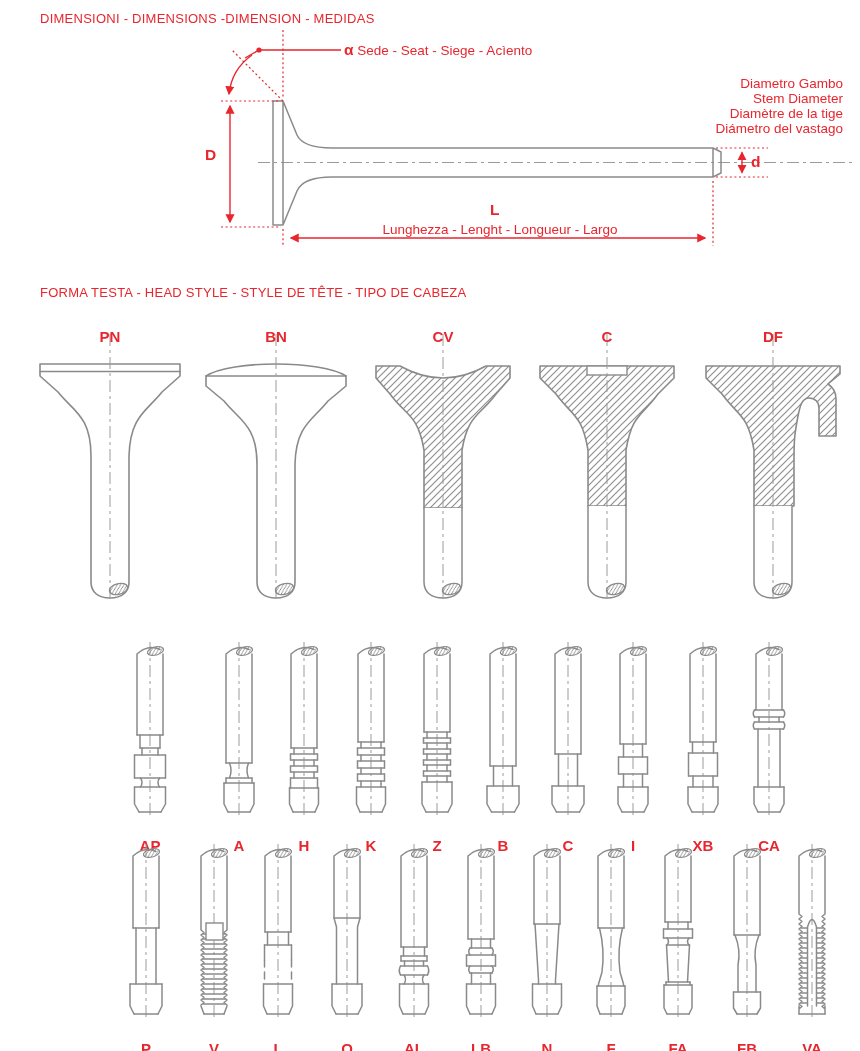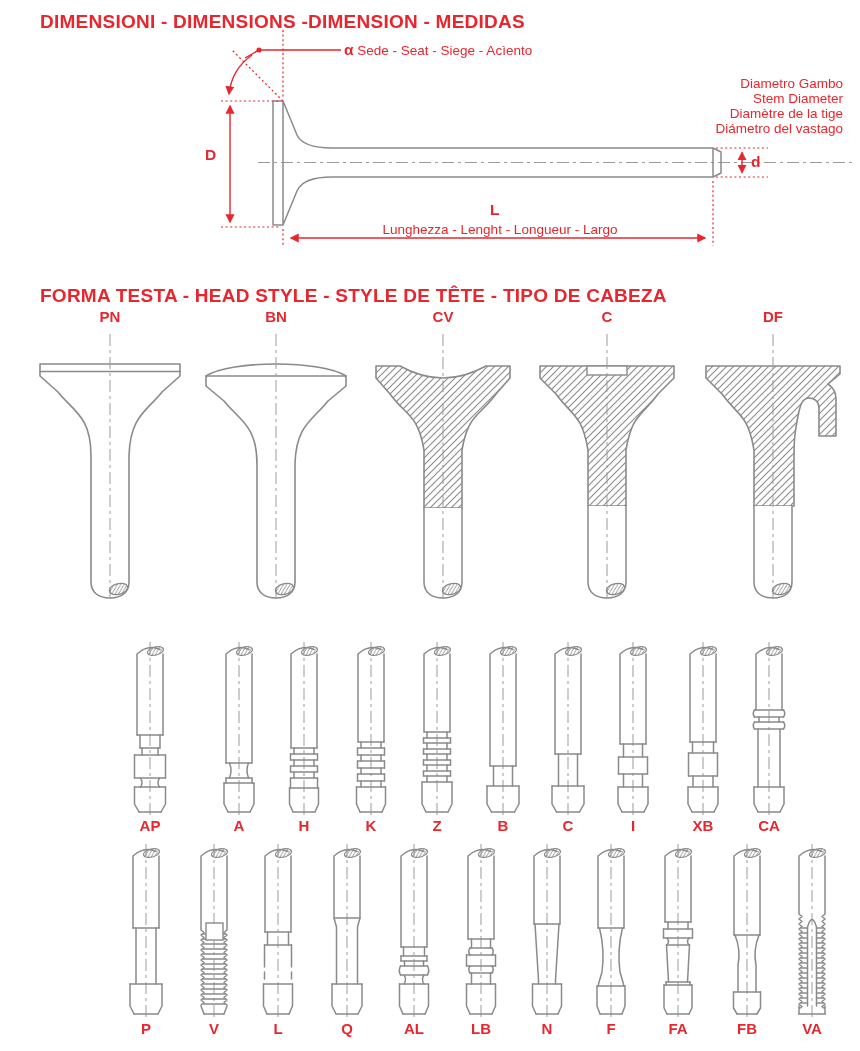--- a/index.html
+++ b/index.html
@@ -1,26 +1,26 @@
 <!DOCTYPE html>
 <html><head>
 <meta charset="utf-8">
 <style>
   html,body{margin:0;padding:0;background:#fff;}
   .page{position:relative;width:860px;height:1051px;background:#fff;
         font-family:"Liberation Sans",sans-serif;overflow:hidden;}
   .abs{position:absolute;}
-  .title{position:absolute;font-weight:700;font-size:19px;color:var(--red);
+  .title{position:absolute;font-weight:400;font-size:13px;color:var(--red);
          letter-spacing:.25px;white-space:nowrap;}
   .dlabel{position:absolute;color:var(--red);font-size:13.5px;line-height:15px;
           white-space:nowrap;}
   .dlabel.right{text-align:right;}
   .sym{position:absolute;color:var(--red);font-weight:700;font-size:15.5px;}
   .code{position:absolute;color:var(--red);font-weight:700;font-size:15px;
-        text-align:center;}
+        text-align:center;margin-top:20px;}
   .g{stroke:#8a8a8a;stroke-width:1.5;fill:none;stroke-linejoin:round;stroke-linecap:round;}
   .cl{stroke:#9b9b9b;stroke-width:1;fill:none;stroke-dasharray:12 4 3 4;}
   .red-line{stroke:var(--red);stroke-width:1.4;fill:none;}
   .red-dot{stroke-dasharray:2 2.6;stroke-width:1.2;}
   :root{--red:#e8262e;}
 </style>
 </head>
 <body>
 
 <div class="page">

